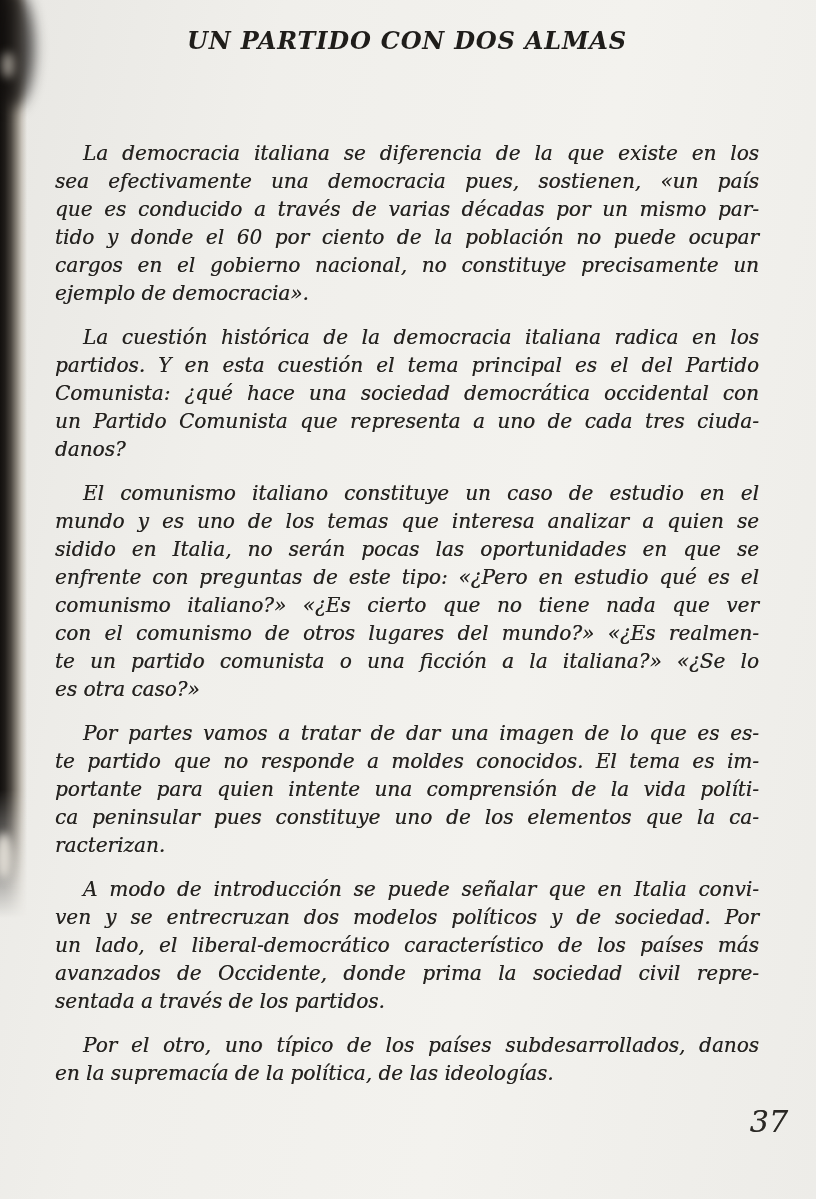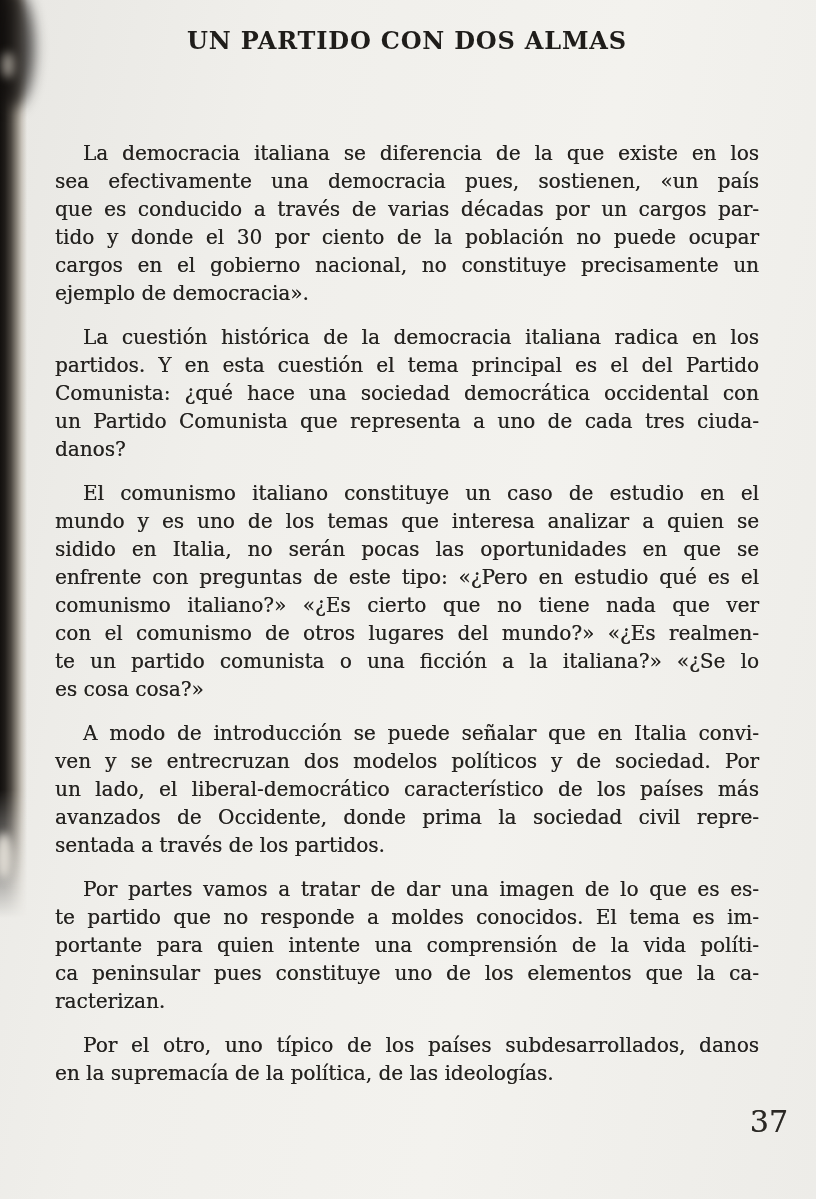--- a/index.html
+++ b/index.html
@@ -7,20 +7,21 @@
     padding: 0;
   }
   .page {
     position: relative;
     width: 816px;
     height: 1199px;
     overflow: hidden;
     background: linear-gradient(100deg, #e8e7e3 0%, #f0efeb 28%, #f3f2ee 62%, #edece8 100%);
     font-family: "DejaVu Serif", "Liberation Serif", serif;
     color: #23211e;
+    font-style: italic;
   }
   
   .scan-edge {
     position: absolute;
     left: 0;
     top: 0;
     width: 27px;
     height: 918px;
     background: linear-gradient(90deg,
       #12100e 0%, #201d1a 18%, #4a453f 40%,
@@ -113,55 +114,55 @@
   <div class="scan-corner"></div>
   <div class="scan-smudge"></div>
   <div class="scan-notch"></div>
 
   <h1 class="title">UN PARTIDO CON DOS ALMAS</h1>
 
   <div class="body-text">
       <div class="paragraph">
         <div class="line first">La democracia italiana se diferencia de la que existe en los</div>
         <div class="line">sea efectivamente una democracia pues, sostienen, «un país</div>
-        <div class="line">que es conducido a través de varias décadas por un cargos par-</div>
-        <div class="line">tido y donde el 30 por ciento de la población no puede ocupar</div>
+        <div class="line">que es conducido a través de varias décadas por un mismo par-</div>
+        <div class="line">tido y donde el 60 por ciento de la población no puede ocupar</div>
         <div class="line">cargos en el gobierno nacional, no constituye precisamente un</div>
         <div class="line last">ejemplo de democracia».</div>
       </div>
       <div class="paragraph">
         <div class="line first">La cuestión histórica de la democracia italiana radica en los</div>
         <div class="line">partidos. Y en esta cuestión el tema principal es el del Partido</div>
         <div class="line">Comunista: ¿qué hace una sociedad democrática occidental con</div>
         <div class="line">un Partido Comunista que representa a uno de cada tres ciuda-</div>
         <div class="line last">danos?</div>
       </div>
       <div class="paragraph">
         <div class="line first">El comunismo italiano constituye un caso de estudio en el</div>
         <div class="line">mundo y es uno de los temas que interesa analizar a quien se</div>
         <div class="line">sidido en Italia, no serán pocas las oportunidades en que se</div>
         <div class="line">enfrente con preguntas de este tipo: «¿Pero en estudio qué es el</div>
         <div class="line">comunismo italiano?» «¿Es cierto que no tiene nada que ver</div>
         <div class="line">con el comunismo de otros lugares del mundo?» «¿Es realmen-</div>
         <div class="line">te un partido comunista o una ficción a la italiana?» «¿Se lo</div>
-        <div class="line last">es cosa cosa?»</div>
+        <div class="line last">es otra caso?»</div>
+      </div>
+      <div class="paragraph">
+        <div class="line first">Por partes vamos a tratar de dar una imagen de lo que es es-</div>
+        <div class="line">te partido que no responde a moldes conocidos. El tema es im-</div>
+        <div class="line">portante para quien intente una comprensión de la vida políti-</div>
+        <div class="line">ca peninsular pues constituye uno de los elementos que la ca-</div>
+        <div class="line last">racterizan.</div>
       </div>
       <div class="paragraph">
         <div class="line first">A modo de introducción se puede señalar que en Italia convi-</div>
         <div class="line">ven y se entrecruzan dos modelos políticos y de sociedad. Por</div>
         <div class="line">un lado, el liberal-democrático característico de los países más</div>
         <div class="line">avanzados de Occidente, donde prima la sociedad civil repre-</div>
         <div class="line last">sentada a través de los partidos.</div>
-      </div>
-      <div class="paragraph">
-        <div class="line first">Por partes vamos a tratar de dar una imagen de lo que es es-</div>
-        <div class="line">te partido que no responde a moldes conocidos. El tema es im-</div>
-        <div class="line">portante para quien intente una comprensión de la vida políti-</div>
-        <div class="line">ca peninsular pues constituye uno de los elementos que la ca-</div>
-        <div class="line last">racterizan.</div>
       </div>
       <div class="paragraph">
         <div class="line first">Por el otro, uno típico de los países subdesarrollados, danos</div>
         <div class="line last">en la supremacía de la política, de las ideologías.</div>
       </div>
     </div>
 
   <div class="page-number">37</div>
 </div>
 

